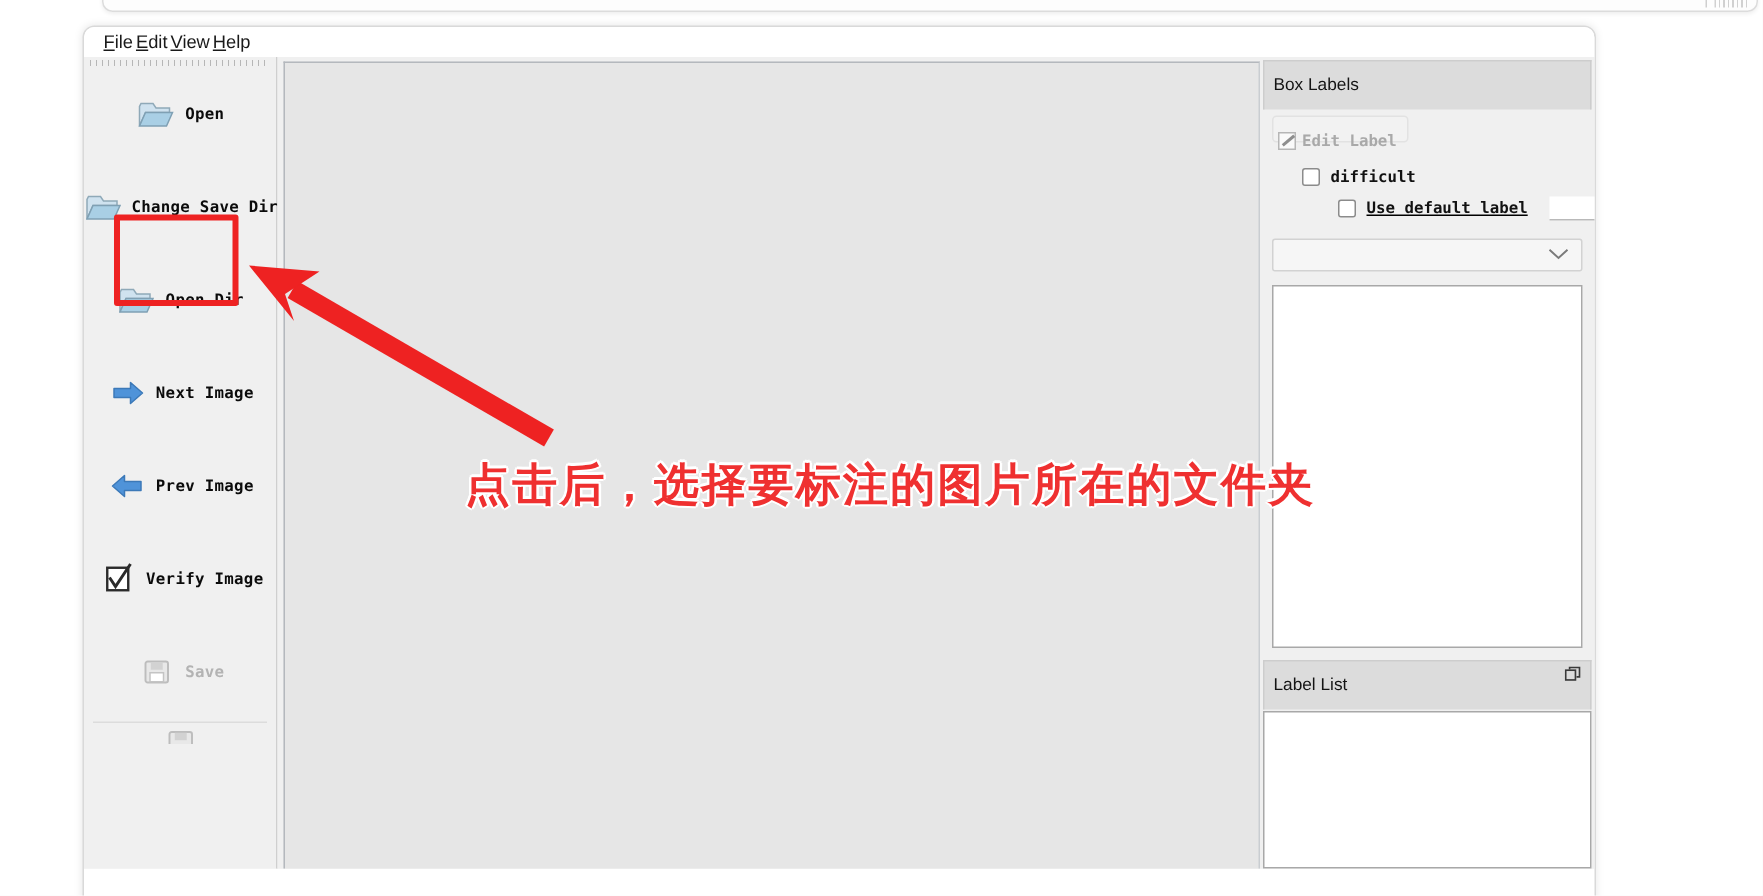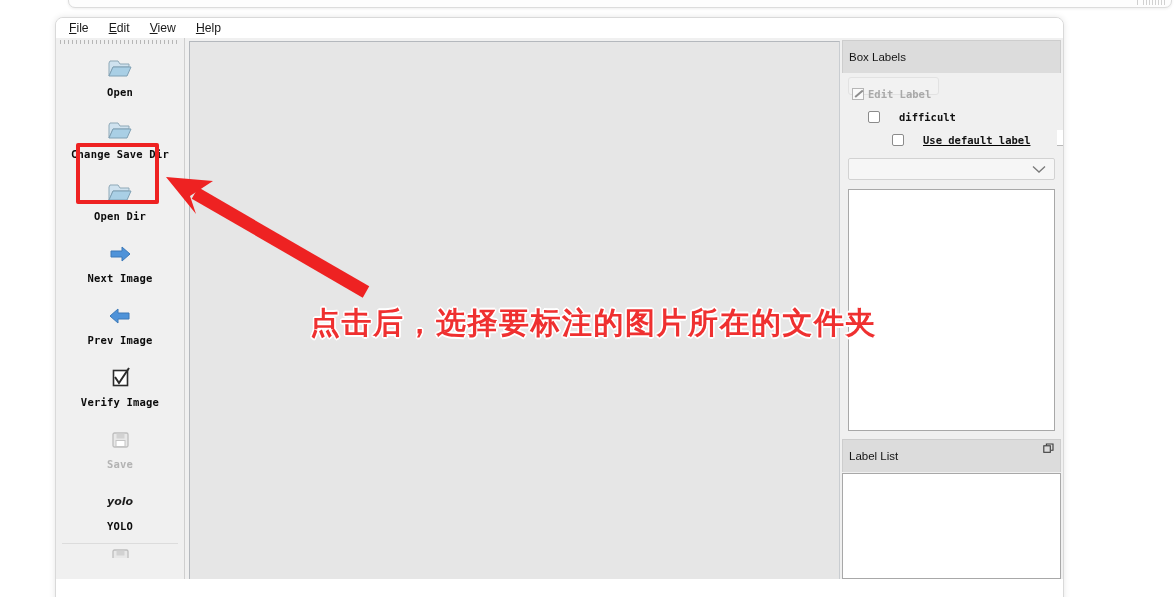--- a/index.html
+++ b/index.html
@@ -63,21 +63,21 @@
   .winbtns { position: absolute; right: 0; top: 0; height: 36px; display: flex; }
   .winbtn {
     width: 46px; height: 36px; display: flex; align-items: center; justify-content: center;
     color: #2b2b2b; font-size: 13px; line-height: 1;
   }
   .winbtn svg { display: block; }
 
   
   .menubar {
     height: 20px; display: flex; align-items: center; padding-left: 12px;
-    background: #ffffff; gap: 18px;
+    background: #ffffff; 
   }
   .menuitem {
     font-size: 12.2px; color: #1a1a1a; font-family: "Liberation Sans", sans-serif;
     padding: 0 1px; white-space: nowrap;
   }
   .menuitem u { text-decoration: underline; }
 
   
   .app-body { position: relative; height: 541px; background: #f0f0f0; display: flex; }
 
@@ -87,21 +87,21 @@
     border-right: 1px solid #cfcfcf;
     padding-top: 7px;
   }
   .tb-grip {
     position: absolute; left: 4px; right: 6px; top: 2px; height: 4px;
     background-image: repeating-linear-gradient(90deg,#a8a8a8 0 1px, transparent 1px 4px);
     opacity: .8;
   }
   .tb-item {
     width: 100%; height: 62px;
-    display: flex; flex-direction: column; align-items: center; justify-content: center;
+    display: flex; flex-direction: row; align-items: center; justify-content: center;
     gap: 5px;
   }
   .tb-label {
     font-family: "DejaVu Sans Mono", monospace;
     font-size: 10.5px; color: #0b0b0b; letter-spacing: .2px; white-space: nowrap;
     font-weight: 600;
   }
   .tb-label.dim { color: #b3b3b3; font-weight: 600; }
   .tb-icon { width: 28px; height: 26px; position: relative; }
 
@@ -151,21 +151,21 @@
   }
   .edit-label-btn .pencil-box {
     width: 12px; height: 12px; border: 1px solid #b6b6b6; background: #fafafa;
     position: relative; flex: none;
   }
   .edit-label-btn .pencil-box::after {
     content: ""; position: absolute; left: 1.5px; top: 7px; width: 10px; height: 1.5px;
     background: #8e8e8e; transform: rotate(-40deg); transform-origin: left center;
   }
 
-  .chk-row { display: flex; align-items: flex-end; gap: 19px; margin-top: 7px; padding-left: 20px; }
+  .chk-row { display: flex; align-items: center; gap: 7px; margin-top: 7px; padding-left: 20px; }
   .chk-row.indent { margin-left: 24px; text-decoration: underline; }
   .chkbox {
     width: 12px; height: 12px; border: 1px solid #8b8b8b; border-radius: 2px;
     background: #ffffff; flex: none;
   }
   .chk-text {
     font-family: "DejaVu Sans Mono", monospace; font-size: 10.5px; font-weight: 600; color: #121212;
     white-space: nowrap;
   }
   .default-input {
@@ -295,24 +295,20 @@
           <span class="tb-icon ico-save">
             <svg width="28" height="26" viewBox="0 0 28 26">
               <rect x="7" y="6" width="15" height="14" rx="1.5" fill="#e8e8e8" stroke="#bdbdbd" stroke-width="1.3"></rect>
               <rect x="10.5" y="6.5" width="8" height="5" fill="#d2d2d2"></rect>
               <rect x="10" y="13.5" width="9" height="6" fill="#ffffff" stroke="#c4c4c4" stroke-width="1"></rect>
             </svg>
           </span>
           <span class="tb-label dim">Save</span>
         </div>
 
-        <div class="tb-item">
-          <span class="tb-icon ico-yolo">yolo</span>
-          <span class="tb-label">YOLO</span>
-        </div>
 
         <div class="tb-divider"></div>
 
         <div class="tb-item" style="height:26px">
           <span class="tb-icon ico-save">
             <svg width="28" height="14" viewBox="0 0 28 14">
               <rect x="7" y="6" width="15" height="14" rx="1.5" fill="#e8e8e8" stroke="#bdbdbd" stroke-width="1.3"></rect>
               <rect x="10.5" y="6.5" width="8" height="5" fill="#d2d2d2"></rect>
             </svg>
           </span>

